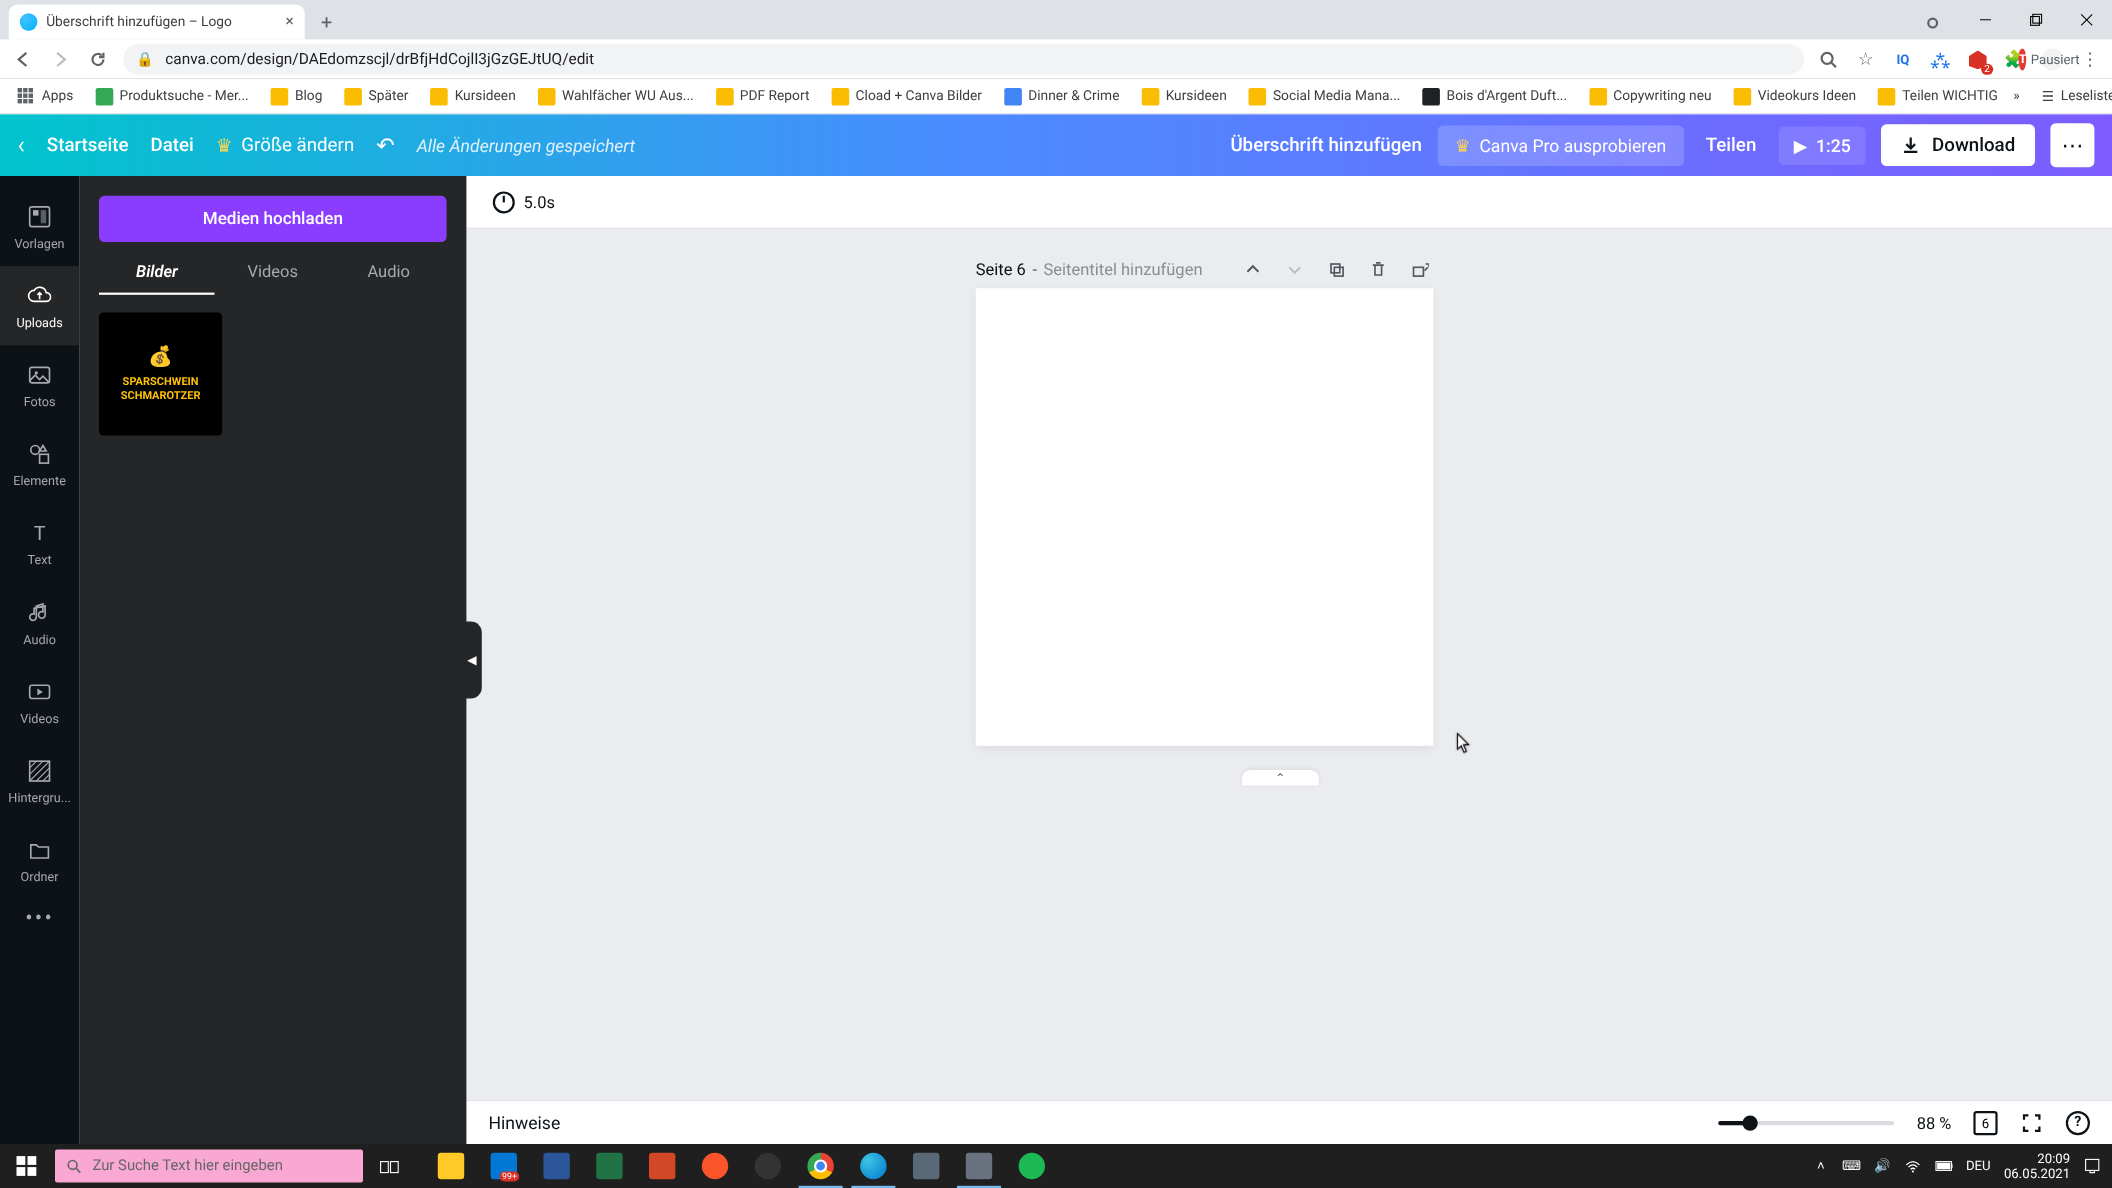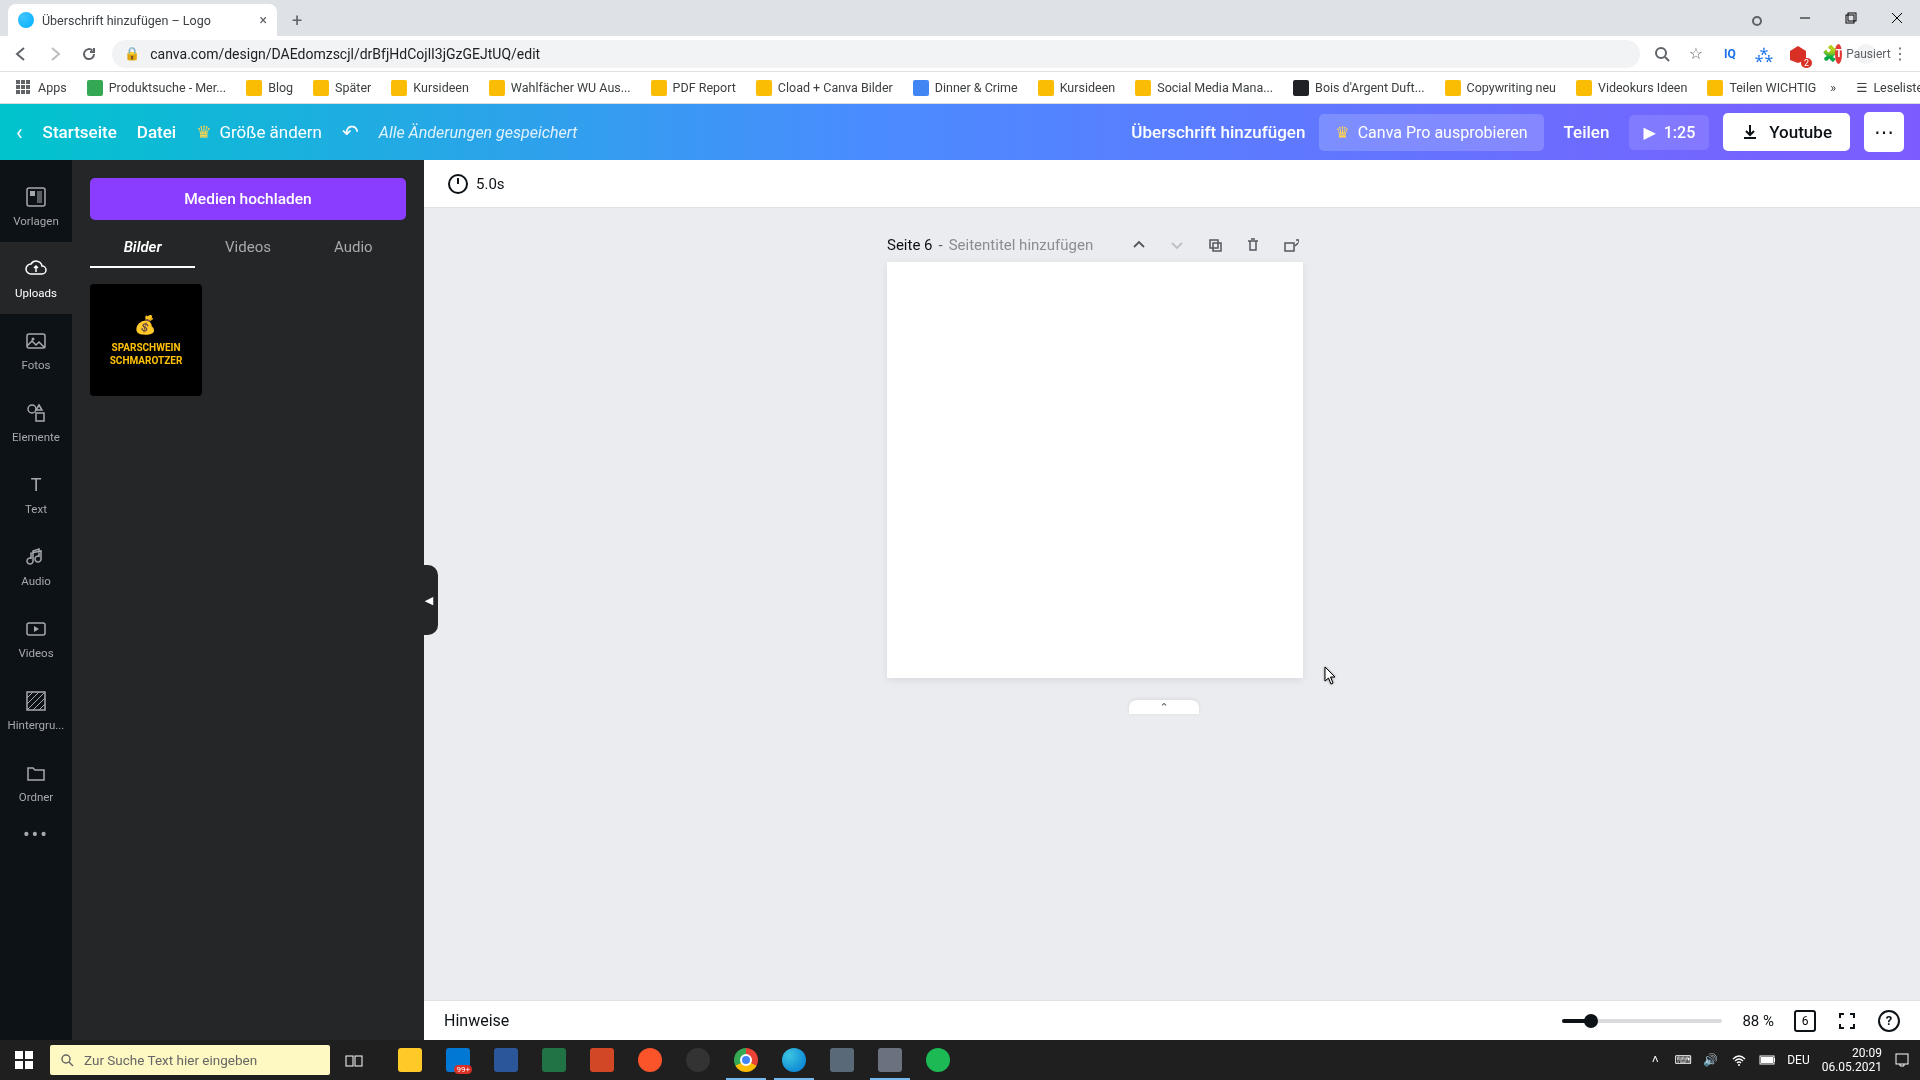--- a/index.html
+++ b/index.html
@@ -115,21 +115,21 @@
 .zoom-label { font-size: 15px; color: #0d1216; }
 .page-count { width: 22px; height: 22px; border: 2px solid #0d1216; border-radius: 3px; display: flex; align-items: center; justify-content: center; font-size: 12px; }
 .fullscreen-icon, .help-icon { width: 22px; height: 22px; display: flex; align-items: center; justify-content: center; color: #0d1216; }
 .help-icon { border: 2px solid #0d1216; border-radius: 50%; font-size: 13px; font-weight: bold; }
 
 
 .win-taskbar { height: 40px; background: #1f1f1f; display: flex; align-items: center; color: #fff; }
 .win-start { width: 48px; height: 100%; display: flex; align-items: center; justify-content: center; }
 .win-start-grid { display: grid; grid-template-columns: 8px 8px; grid-template-rows: 8px 8px; gap: 2px; }
 .win-start-grid span { background: #fff; }
-.win-search { width: 280px; height: 30px; background: #fef9c3; margin-left: 2px; display: flex; align-items: center; padding: 0 10px; gap: 10px; color: #666; font-size: 13.5px; border-radius: 2px; }
+.win-search { width: 280px; height: 30px; background: #f9a8d4; margin-left: 2px; display: flex; align-items: center; padding: 0 10px; gap: 10px; color: #666; font-size: 13.5px; border-radius: 2px; }
 .win-tasks { display: flex; height: 100%; margin-left: 8px; }
 .win-task { width: 48px; height: 100%; display: flex; align-items: center; justify-content: center; position: relative; }
 .win-task.active::after { content: ""; position: absolute; bottom: 0; left: 4px; right: 4px; height: 2px; background: #76b9ed; }
 .win-task-icon { width: 24px; height: 24px; border-radius: 3px; }
 .win-tray { margin-left: auto; display: flex; align-items: center; gap: 12px; padding-right: 10px; font-size: 12px; }
 .win-tray-icon { width: 16px; height: 16px; display: flex; align-items: center; justify-content: center; }
 .win-clock { text-align: right; line-height: 1.2; font-size: 12px; }
 
 
 .cursor { position: fixed; left: 1324px; top: 666px; width: 12px; height: 18px; pointer-events: none; z-index: 9999; }
@@ -318,21 +318,21 @@
           </div>
         <div class="ch-share">Teilen</div>
         <div class="ch-play">
             <span>▶</span>
             <span>1:25</span>
           </div>
         <div class="ch-download">
           <svg width="18" height="18">
               <path d="M9 2v9M5 8l4 4 4-4M3 15h12" fill="none" stroke="#0d1216" stroke-width="2"></path>
             </svg>
-          <span>Youtube</span>
+          <span>Download</span>
         </div>
         <div class="ch-more">⋯</div>
       </div>
     </div>
 
     <div class="canva-body">
 
       <div class="left-rail">
         <div class="rail-item">
             <div class="rail-icon">

